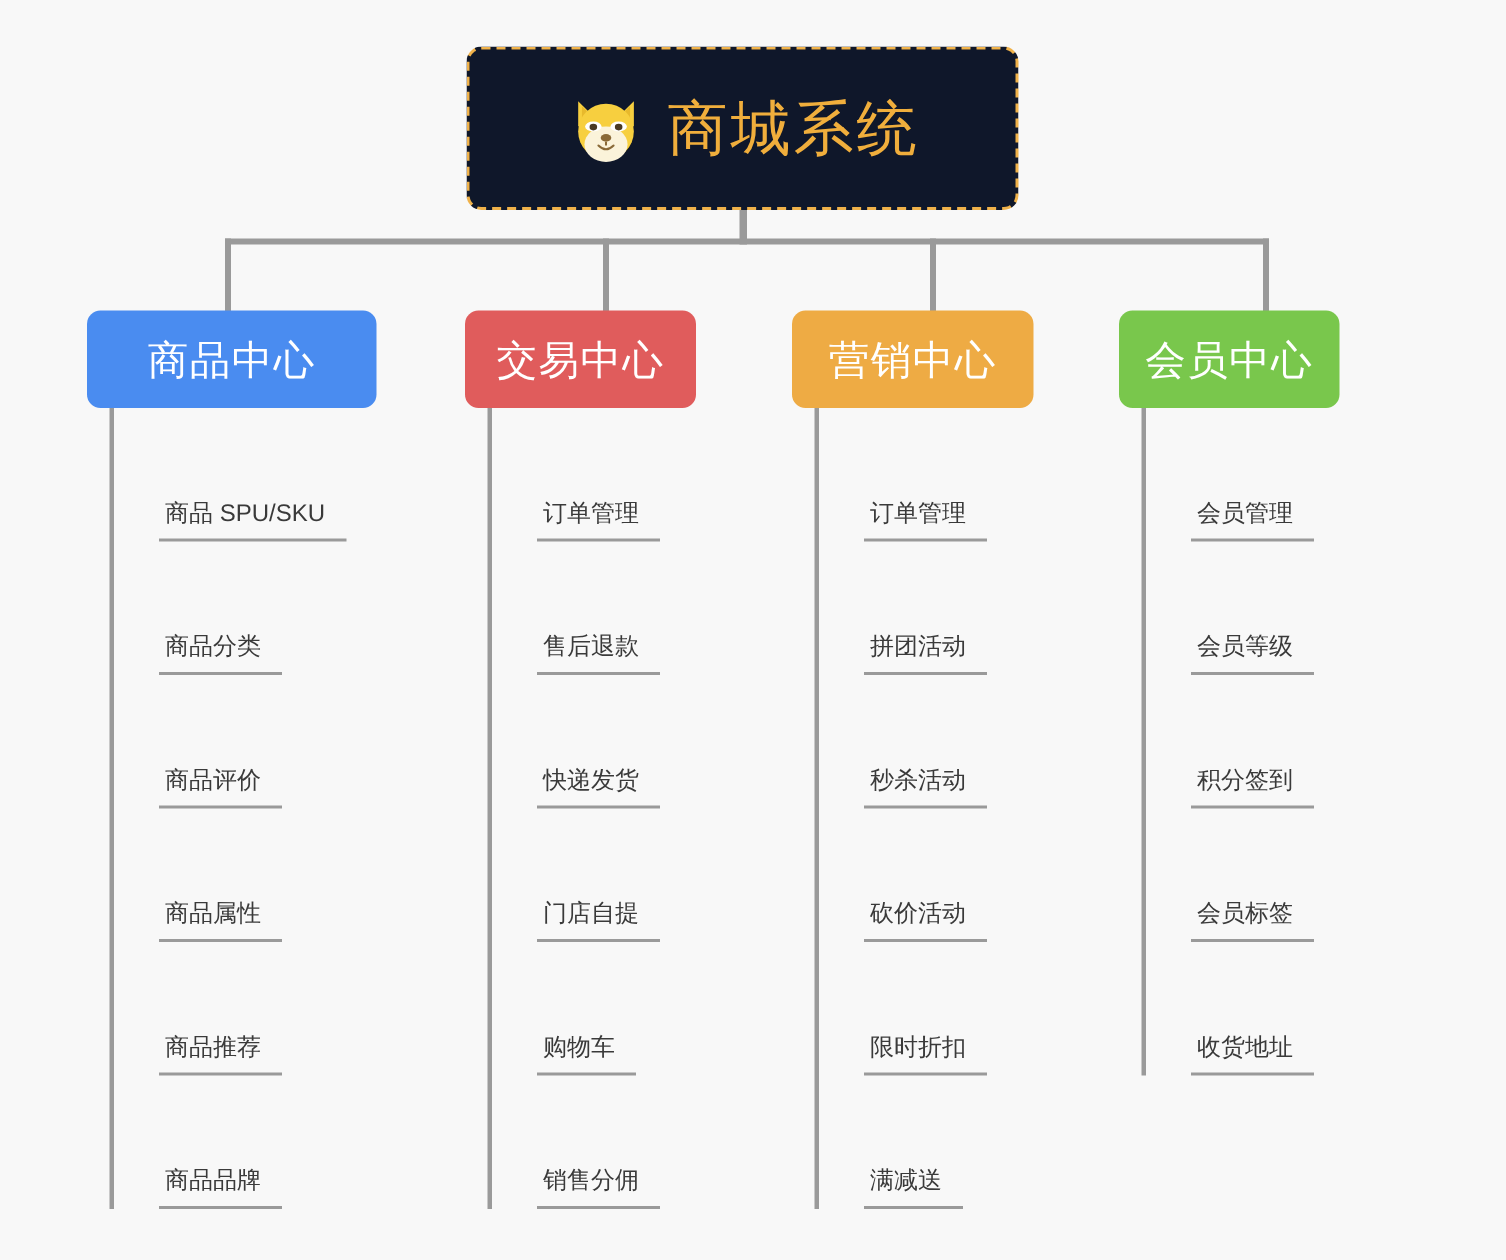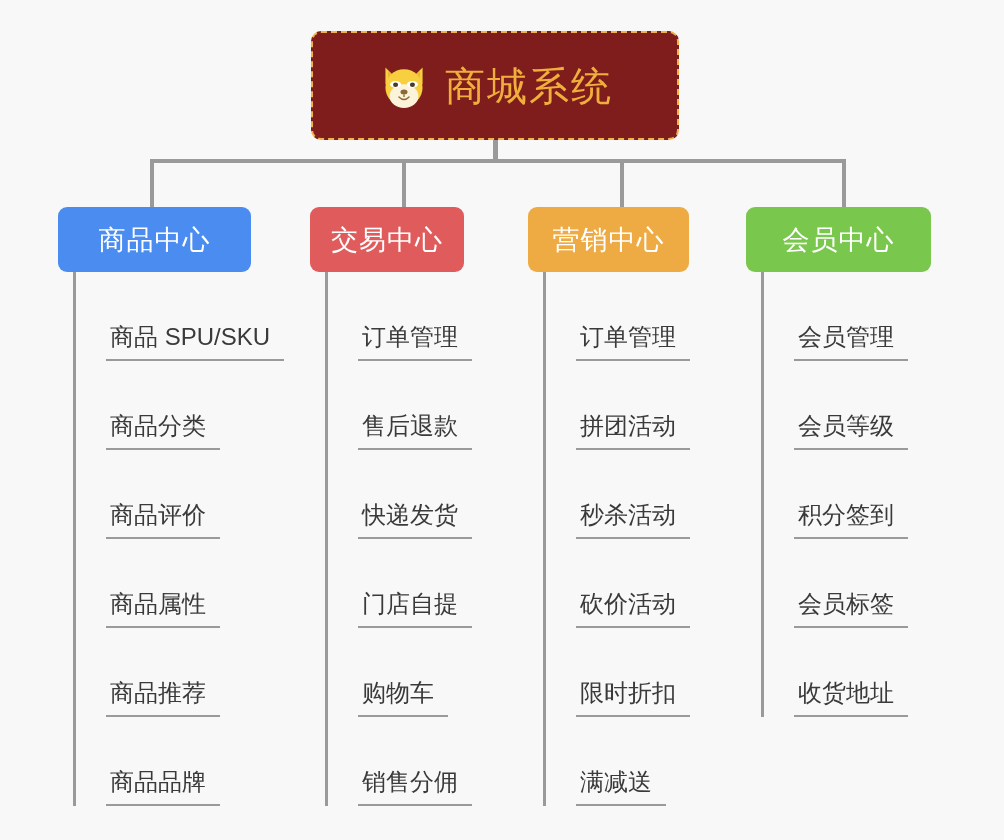--- a/index.html
+++ b/index.html
@@ -83,45 +83,45 @@
   }
   .leaf-item {
     height: 89px;
     display: flex;
     align-items: flex-end;
     padding-left: 30px;
     box-sizing: border-box;
   }
   .leaf-label {
     display: inline-block;
-    font-size: 24px;
+    font-size: 16px;
     color: #3a3a3a;
     white-space: nowrap;
     padding: 0 14px 7px 4px;
     border-bottom: 2px solid #9a9a9a;
     line-height: 1.2;
   }
 
   
   .col-0 { left: 58px; }
   .col-1 { left: 310px; }
   .col-2 { left: 528px; }
   .col-3 { left: 746px; }
 
   .col-0 .cat-header { width: 193px; }
   .col-1 .cat-header { width: 154px; }
   .col-2 .cat-header { width: 161px; }
-  .col-3 .cat-header { width: 185px; }
+  .col-3 .cat-header { width: 147px; }
 </style>
 </head>
 <body style="background: rgb(248, 248, 248);">
 
 <div id="mindmap">
 
-  <div class="root-node" style="border-color: rgb(240, 178, 74); background: #7f1d1d;">
+  <div class="root-node" style="border-color: rgb(240, 178, 74); background: #0f172a;">
     <span class="root-emoji">
       <svg viewBox="0 0 64 64" width="54" height="54" aria-hidden="true">
         <path d="M10 10 L10 30 L22 22 Z" fill="#f7cf3f"></path>
         <path d="M54 10 L54 30 L42 22 Z" fill="#f7cf3f"></path>
         <path d="M13 14 L13 27 L21 22 Z" fill="#e8b92c"></path>
         <path d="M51 14 L51 27 L43 22 Z" fill="#e8b92c"></path>
         <circle cx="32" cy="34" r="22" fill="#f7cf3f"></circle>
         <path d="M12 38 a20 20 0 0 0 40 0 a20 20 0 0 1 -40 0 Z" fill="#f7cf3f"></path>
         <path d="M14 36 a18 18 0 0 0 36 0 a18 18 0 0 1 -36 0 Z" fill="#fbf3da"></path>
         <ellipse cx="32" cy="44" rx="17" ry="14" fill="#fbf3da"></ellipse>

